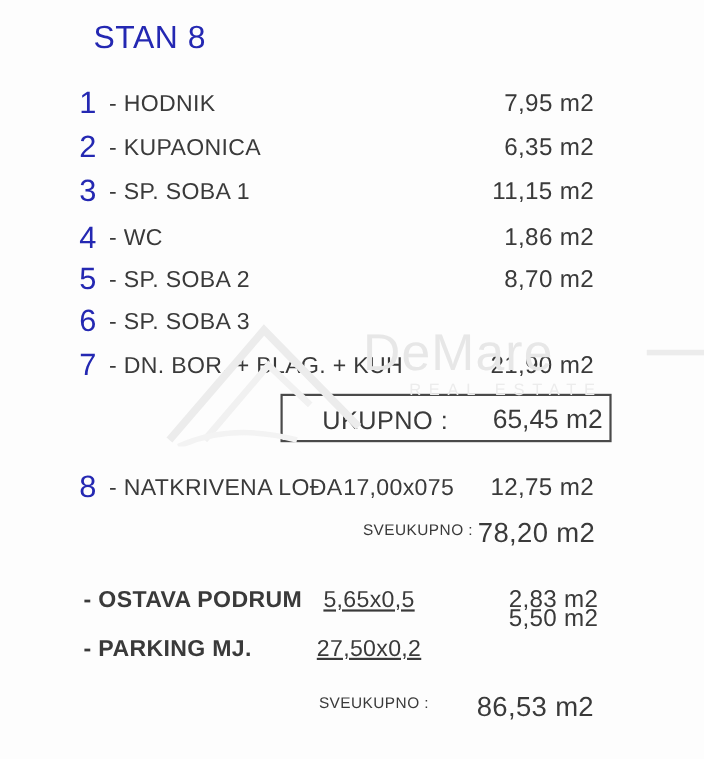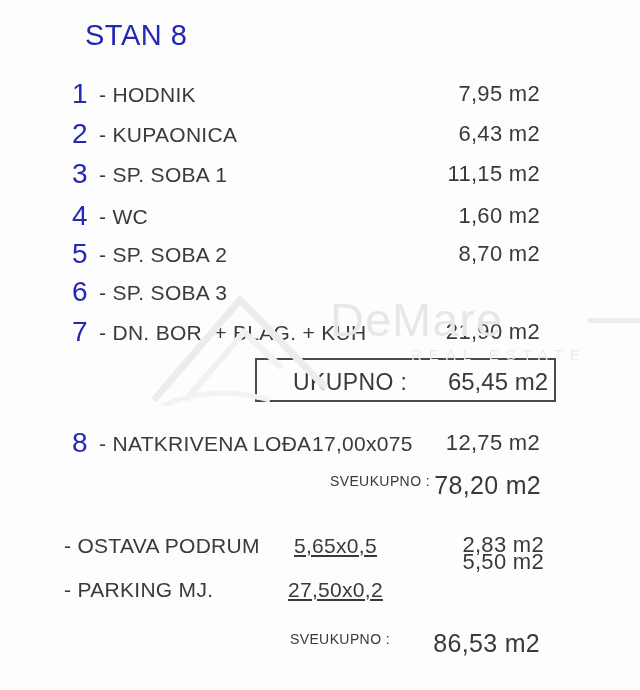--- a/index.html
+++ b/index.html
@@ -36,33 +36,33 @@
     border:2px solid #4a4a4a;background:transparent;box-sizing:border-box;
   }
   .box-lbl{
     position:absolute;left:293px;top:371px;font-size:23px;line-height:1;white-space:nowrap;letter-spacing:0.4px;
   }
   .box-val{
     position:absolute;right:92px;top:370px;font-size:24px;line-height:1;white-space:nowrap;
   }
   .tot-lbl{position:absolute;font-size:14px;line-height:1;white-space:nowrap;letter-spacing:0.4px;}
   .tot-val{position:absolute;font-size:25px;line-height:1;white-space:nowrap;letter-spacing:0.3px;}
-  .extra-lbl{position:absolute;left:64px;font-size:21px;line-height:1;white-space:nowrap;letter-spacing:0.3px;}
+  .extra-lbl{position:absolute;left:76px;font-size:21px;line-height:1;white-space:nowrap;letter-spacing:0.3px;font-weight:bold;}
   .extra-dims{position:absolute;font-size:21px;line-height:1;white-space:nowrap;letter-spacing:0.3px;text-decoration:underline;}
   .extra-val{position:absolute;right:96px;font-size:22px;line-height:1;white-space:nowrap;letter-spacing:0.3px;}
 
   
   .wm{position:absolute;inset:0;z-index:5;pointer-events:none;}
   .wm-name{
     position:absolute;left:330px;top:296px;
     font-size:47px;color:#e7e7e7;letter-spacing:1px;line-height:1;white-space:nowrap;
   }
   .wm-sub{
     position:absolute;left:372px;top:347px;
-    font-size:15px;color:#ececec;letter-spacing:7px;line-height:1;white-space:nowrap;margin-left:39px;
+    font-size:15px;color:#ececec;letter-spacing:7px;line-height:1;white-space:nowrap;
   }
   .wm-dash{
     position:absolute;left:588px;top:318px;width:52px;height:5px;background:#ececec;
   }
   .wm-logo{position:absolute;left:150px;top:288px;}
 </style>
 </head>
 <body>
 
 <div class="page">
@@ -70,31 +70,31 @@
   <div class="title">STAN 8</div>
 
   <div class="row" style="top:80px">
     <span class="num">1</span>
     <span class="lbl">- HODNIK</span>
     <span class="val">7,95 m2</span>
   </div>
   <div class="row" style="top:120px">
     <span class="num">2</span>
     <span class="lbl">- KUPAONICA</span>
-    <span class="val">6,43 m2</span>
+    <span class="val">6,35 m2</span>
   </div>
   <div class="row" style="top:160px">
     <span class="num">3</span>
     <span class="lbl">- SP. SOBA 1</span>
     <span class="val">11,15 m2</span>
   </div>
   <div class="row" style="top:202px">
     <span class="num">4</span>
     <span class="lbl">- WC</span>
-    <span class="val">1,60 m2</span>
+    <span class="val">1,86 m2</span>
   </div>
   <div class="row" style="top:240px">
     <span class="num">5</span>
     <span class="lbl">- SP. SOBA 2</span>
     <span class="val">8,70 m2</span>
   </div>
   <div class="row" style="top:278px">
     <span class="num">6</span>
     <span class="lbl">- SP. SOBA 3</span>
   </div>

